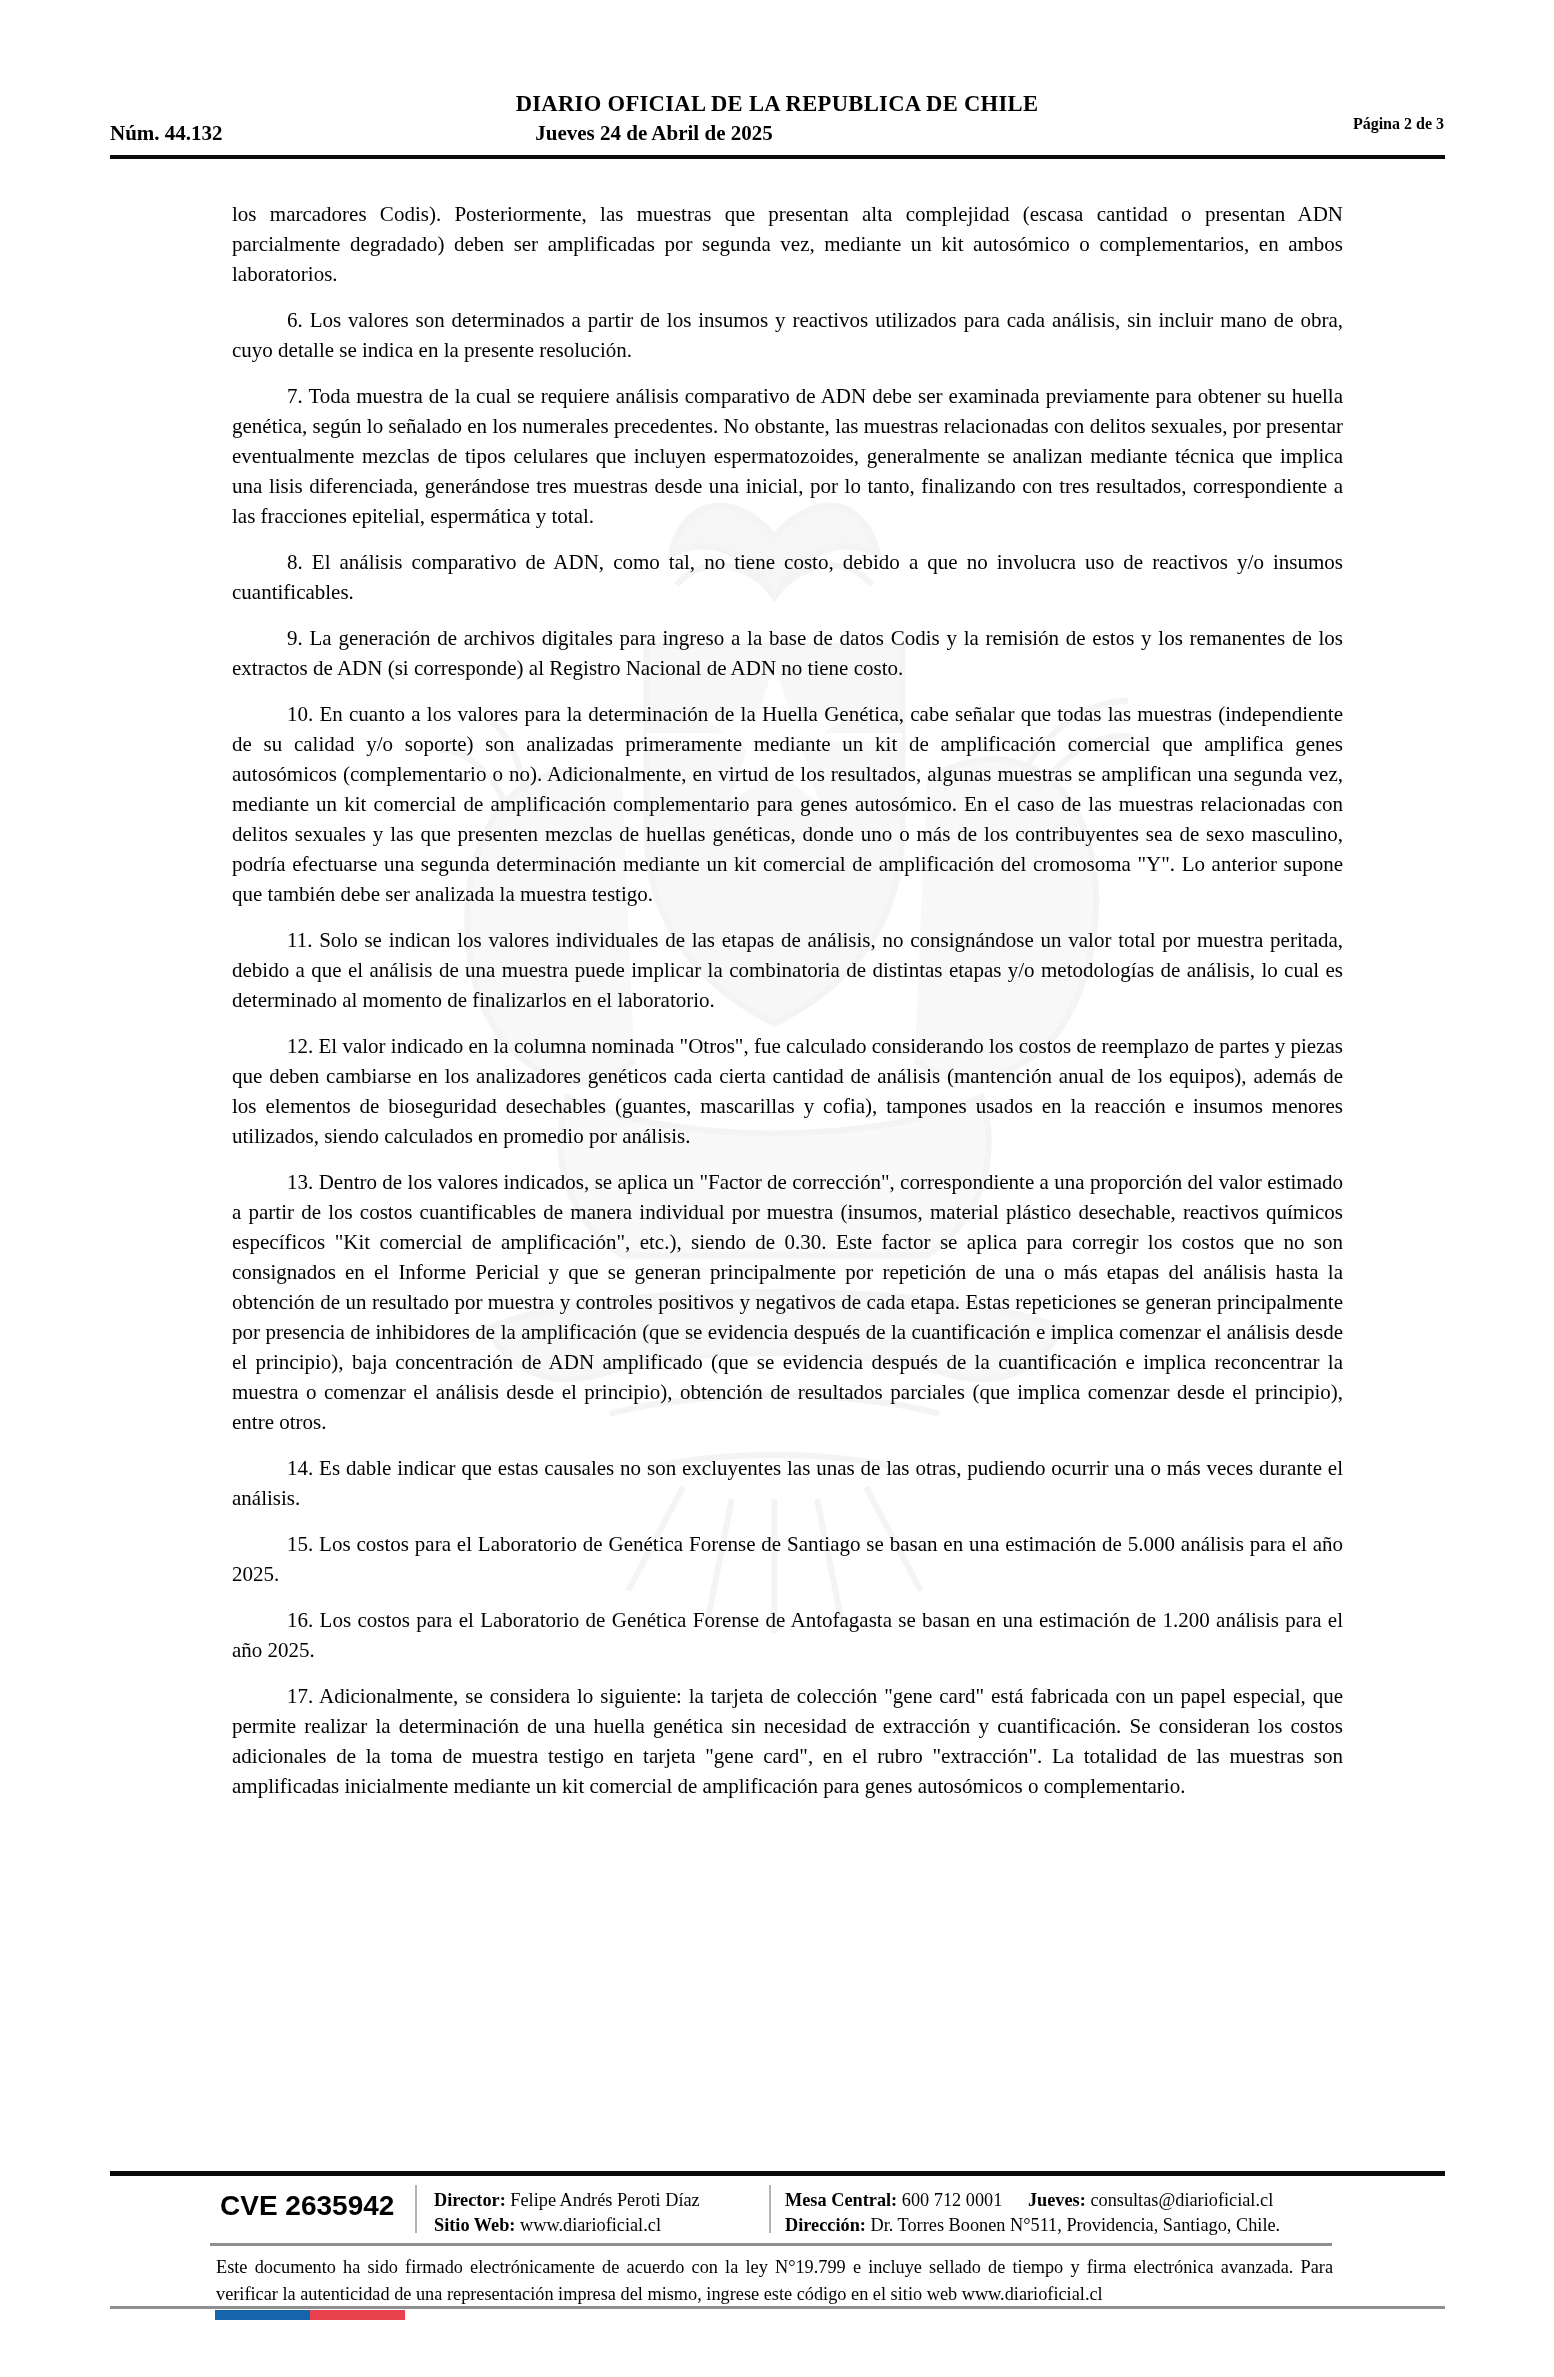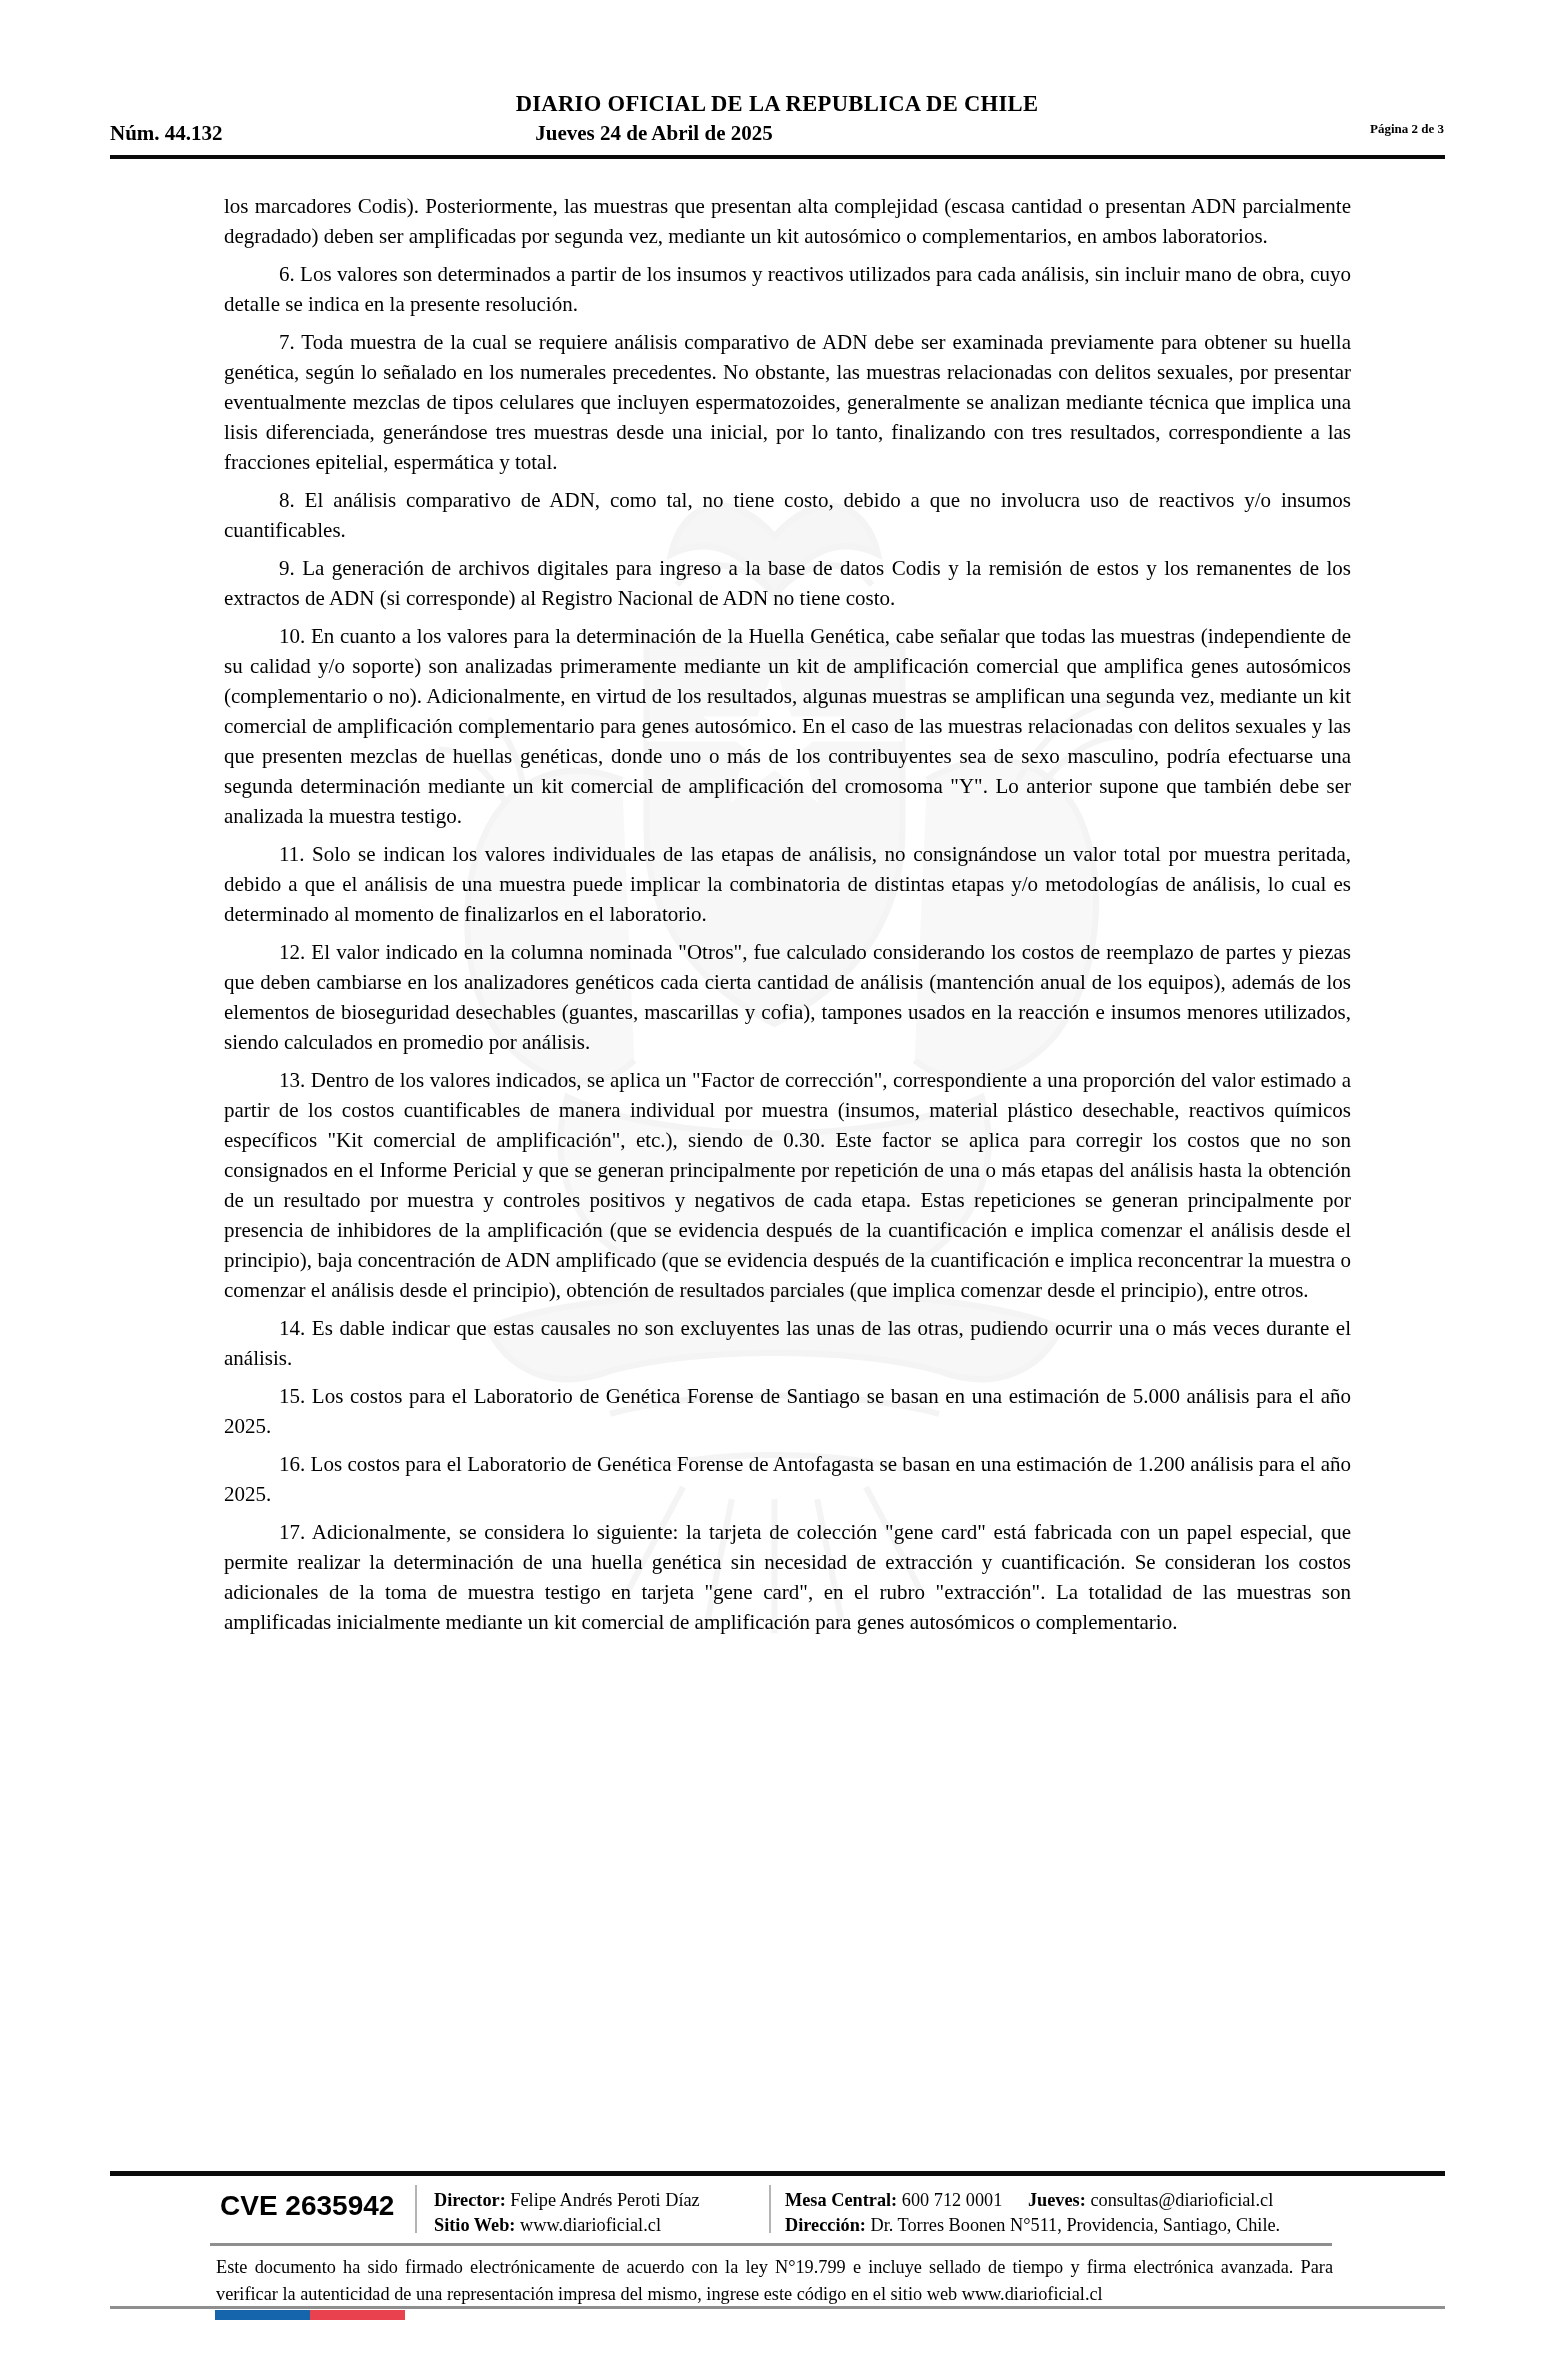--- a/index.html
+++ b/index.html
@@ -14,29 +14,29 @@
   .watermark { position: absolute; left: 305px; top: 463px; width: 939px; height: 1280px;
                opacity: 0.055; pointer-events: none; }
 
   
   .header-title {
     position: absolute; top: 91px; left: 0; width: 1554px;
     text-align: center; font-weight: bold; font-size: 22.6px; letter-spacing: 0.3px;
   }
   .header-issue  { position: absolute; top: 121px; left: 110px;  font-weight: bold; font-size: 21px; }
   .header-date   { position: absolute; top: 121px; left: 0; width: 1308px; text-align: center; font-weight: bold; font-size: 21px; }
-  .header-page   { position: absolute; top: 121px; right: 110px; font-weight: bold; font-size: 13px; }
+  .header-page   { position: absolute; top: 115px; right: 110px; font-weight: bold; font-size: 16px; }
   .header-rule   { position: absolute; top: 155px; left: 110px; width: 1335px; height: 4.3px; background: #0a0a0a; }
 
   
   .body-text {
     position: absolute; top: 183px; left: 216px; width: 1143px;
     font-size: 21px; line-height: 30px; text-align: justify;
   }
-  .body-text p.para { margin: 8px; }
+  .body-text p.para { margin: 16px; }
   .body-text p.ind  { text-indent: 55px; }
 
   
   .footer-top-rule    { position: absolute; top: 2171px; left: 110px; width: 1335px; height: 4.9px; background: #0a0a0a; }
   .footer-cve {
     position: absolute; top: 2190px; left: 220px;
     font-family: "Liberation Sans", "DejaVu Sans", sans-serif;
     font-weight: bold; font-size: 28px; letter-spacing: 0px;
   }
   .footer-vdiv1 { position: absolute; top: 2185px; left: 415px;  width: 2.4px; height: 48px; background: #b4b4b4; }

